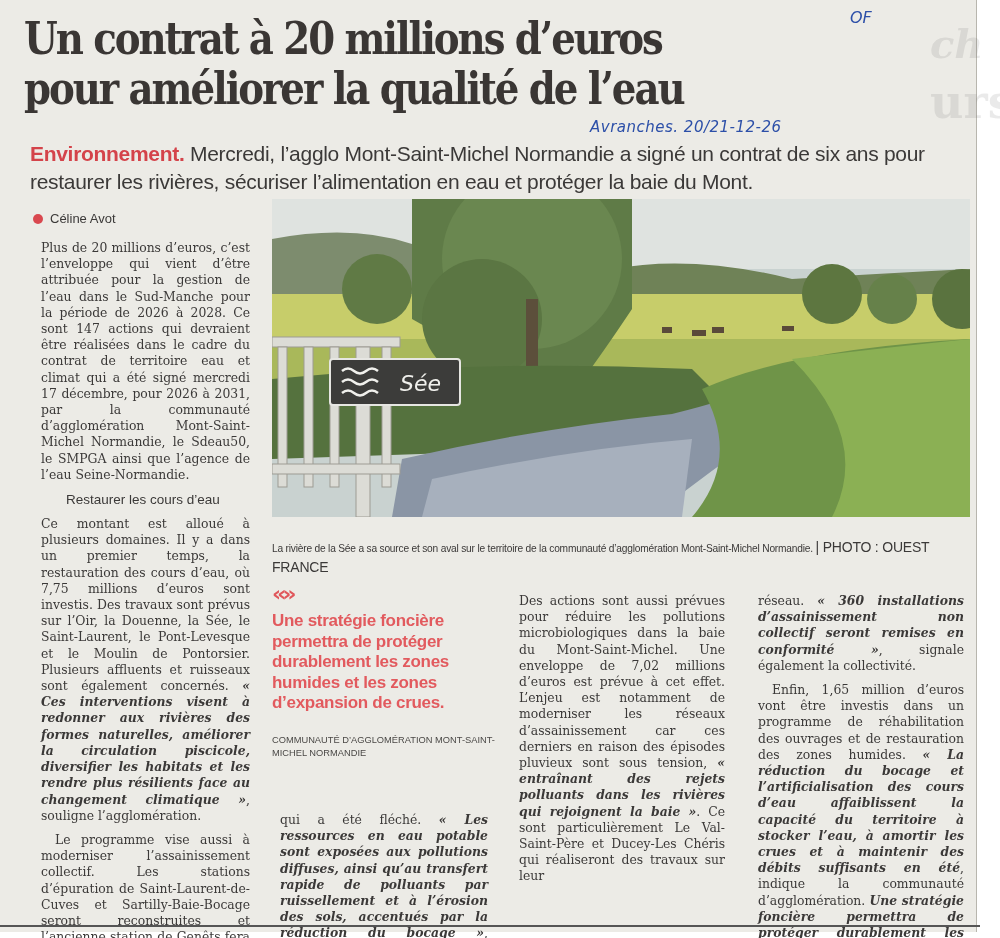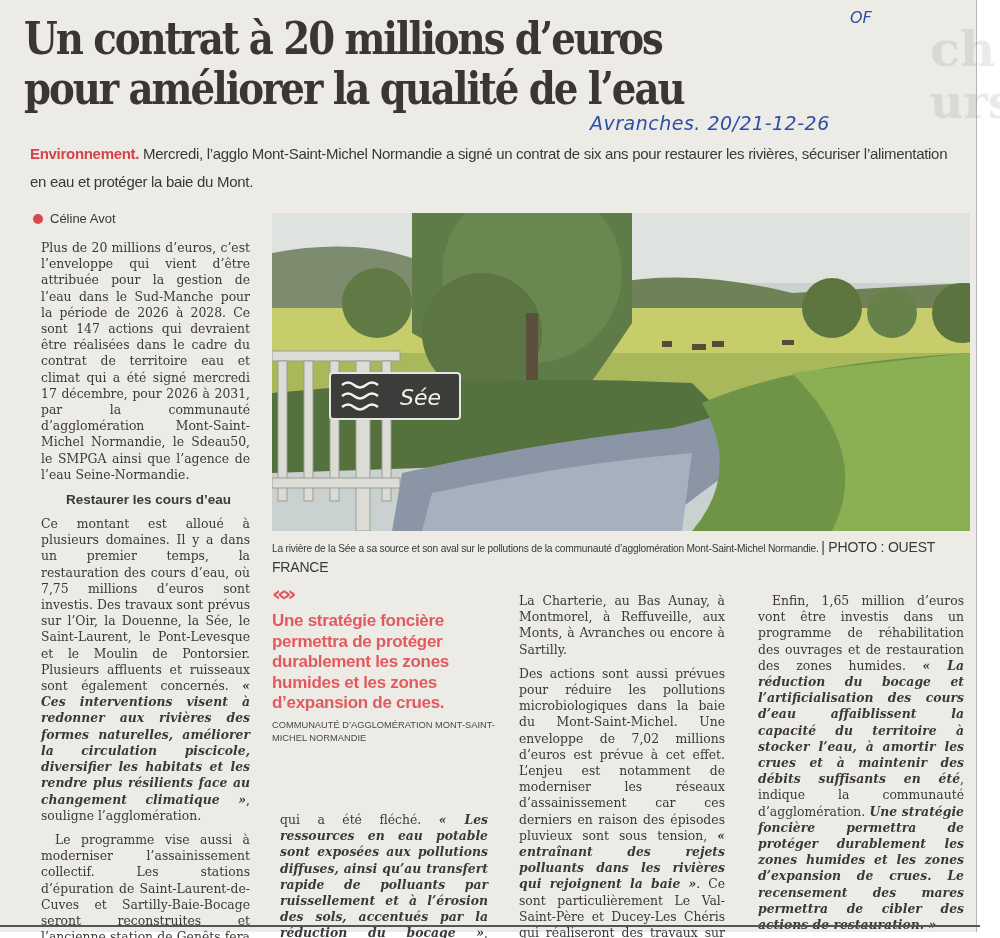--- a/index.html
+++ b/index.html
@@ -20,24 +20,24 @@
     font-weight: bold; font-size: 45px; line-height: 50px;
     color: #3a3634; letter-spacing: -2.4px;
     transform: scaleX(0.86); transform-origin: left top;
     white-space: nowrap;
   }
   .handwriting {
     position: absolute; color: #2c4fa8;
     font-family: "DejaVu Sans", sans-serif; font-style: italic;
   }
   .hw-of { left: 850px; top: 8px; font-size: 16px; }
-  .hw-date { left: 590px; top: 112px; font-size: 19px; letter-spacing: 0.5px; }
+  .hw-date { left: 590px; top: 118px; font-size: 15px; letter-spacing: 0.5px; }
   .chapo {
     position: absolute; left: 30px; top: 140px; width: 920px;
-    font-family: "Liberation Sans", sans-serif; font-size: 15px; line-height: 28px;
+    font-family: "Liberation Sans", sans-serif; font-size: 21px; line-height: 28px;
     color: #3b3938; letter-spacing: -0.3px;
   }
   .chapo .kicker { color: #d4434a; font-weight: bold; }
   .byline {
     position: absolute; left: 33px; top: 211px;
     font-family: "Liberation Sans", sans-serif; font-size: 13px; color: #3b3938;
     display: flex; align-items: center; gap: 7px; text-align: center;
   }
   .byline .dot { width: 10px; height: 10px; border-radius: 50%; background: #d9484f; display: inline-block; }
   .col {
@@ -46,58 +46,58 @@
     text-align: justify; hyphens: manual;
   }
   .col p { margin: 8px; }
   .col p.indent { text-indent: 14px; }
   .col .q { font-style: italic; font-weight: bold; }
   .col1 { left: 33px; top: 232px; width: 225px; }
   .col2 { left: 272px; top: 804px; width: 224px; }
   .col3 { left: 511px; top: 585px; width: 222px; }
   .col4 { left: 750px; top: 585px; width: 222px; }
   .subhead {
-    font-family: "Liberation Sans", sans-serif; font-weight: bold; font-size: 13.5px;
+    font-family: "Liberation Sans", sans-serif; font-weight: normal; font-size: 13.5px;
     line-height: 17px; color: #3b3938; margin: 8px 0 6px 0; text-align: left; padding-left: 33px;
   }
   .photo {
-    position: absolute; left: 272px; top: 213px; width: 698px; height: 318px;
+    position: absolute; left: 272px; top: 199px; width: 698px; height: 318px;
     overflow: hidden; background: #0f766e;
   }
   .caption {
     position: absolute; left: 272px; top: 538px; width: 700px;
     font-family: "Liberation Sans", sans-serif; font-size: 10.2px; line-height: 18px;
     color: #3b3938; letter-spacing: -0.2px;
   }
   .caption .credit { font-size: 14px; text-transform: uppercase; }
   .pullquote {
     position: absolute; left: 272px; top: 583px; width: 230px;
   }
   .pq-icon { color: #e0575b; font-family: "DejaVu Sans", sans-serif; font-weight: bold; font-size: 22px; line-height: 22px; letter-spacing: -4px; }
   .pq-text {
     margin-top: 6px;
     font-family: "Liberation Sans", sans-serif; font-weight: bold; font-size: 17px; line-height: 20.5px;
     color: #e25a5e; letter-spacing: -0.3px;
   }
   .pq-source {
-    margin-top: 5px;
+    margin-top: 20px;
     font-family: "Liberation Sans", sans-serif; font-size: 9.3px; line-height: 13px; color: #4a4846;
     text-transform: uppercase;
   }
   .bleed {
     position: absolute; color: rgba(80,80,80,0.12); font-family: "DejaVu Serif", serif; font-weight: bold;
   }
   .bottom-rule { position: absolute; left: 0; top: 925px; width: 980px; height: 2px; background: #555; }
 </style>
 </head>
 <body>
 
 <div class="paper">
 
-  <div class="bleed" style="left:930px;top:20px;font-size:49px;">ch</div>
+  <div class="bleed" style="left:930px;top:20px;font-size:40px;font-style:italic;">ch</div>
   <div class="bleed" style="left:930px;top:75px;font-size:46px;">urs</div>
 
   <h1 class="headline" style="margin:0;">
     <div>Un contrat à 20 millions d’euros</div>
     <div>pour améliorer la qualité de l’eau</div>
   </h1>
 
   <div class="handwriting hw-of">OF</div>
   <div class="handwriting hw-date">Avranches. 20/21-12-26</div>
 
@@ -158,36 +158,36 @@
       <g fill="#5a4a3a">
         <rect x="390" y="128" width="10" height="6"></rect>
         <rect x="420" y="131" width="14" height="6"></rect>
         <rect x="440" y="128" width="12" height="6"></rect>
         <rect x="510" y="127" width="12" height="5"></rect>
       </g>
     </svg>
   </div>
 
   <div class="caption">
-    <span>La rivière de la Sée a sa source et son aval sur le pollutions de la communauté d’agglomération Mont-Saint-Michel Normandie. </span><span class="credit">| Photo : Ouest France</span>
+    <span>La rivière de la Sée a sa source et son aval sur le territoire de la communauté d’agglomération Mont-Saint-Michel Normandie. </span><span class="credit">| Photo : Ouest France</span>
   </div>
 
   <div class="pullquote">
     <div class="pq-icon">«»</div>
     <div class="pq-text">Une stratégie foncière permettra de protéger durablement les zones humides et les zones d’expansion de crues.</div>
     <div class="pq-source">Communauté d’agglomération Mont-Saint-Michel Normandie</div>
   </div>
 
   <div class="col col2">
     <p><span>qui a été fléché. </span><span class="q">« Les ressources en eau potable sont exposées aux pollutions diffuses, ainsi qu’au transfert rapide de polluants par ruissellement et à l’érosion des sols, accentués par la réduction du bocage »</span><span>, détaille la collectivité. Des actions sont ainsi prévues à La Morinais, à</span></p>
   </div>
 
   <div class="col col3">
-    <p>La Charterie, au Bas Aunay, à Montmorel, à Reffuveille, aux Monts, à Avranches ou encore à Sartilly.</p>
     <p><span>Des actions sont aussi prévues pour réduire les pollutions microbiologiques dans la baie du Mont-Saint-Michel. Une enveloppe de 7,02 millions d’euros est prévue à cet effet. L’enjeu est notamment de moderniser les réseaux d’assainissement car ces derniers en raison des épisodes pluvieux sont sous tension, </span><span class="q">« entraînant des rejets polluants dans les rivières qui rejoignent la baie »</span><span>. Ce sont particulièrement Le Val-Saint-Père et Ducey-Les Chéris qui réaliseront des travaux sur leur</span></p>
   </div>
 
   <div class="col col4">
+    <p><span>réseau. </span><span class="q">« 360 installations d’assainissement non collectif seront remises en conformité »</span><span>, signale également la collectivité.</span></p>
     <p class="indent"><span>Enfin, 1,65 million d’euros vont être investis dans un programme de réhabilitation des ouvrages et de restauration des zones humides. </span><span class="q">« La réduction du bocage et l’artificialisation des cours d’eau affaiblissent la capacité du territoire à stocker l’eau, à amortir les crues et à maintenir des débits suffisants en été</span><span>, indique la communauté d’agglomération. </span><span class="q">Une stratégie foncière permettra de protéger durablement les zones humides et les zones d’expansion de crues. Le recensement des mares permettra de cibler des actions de restauration. »</span></p>
   </div>
 
 </div>
 <div class="bottom-rule"></div>
 
 </body></html>

